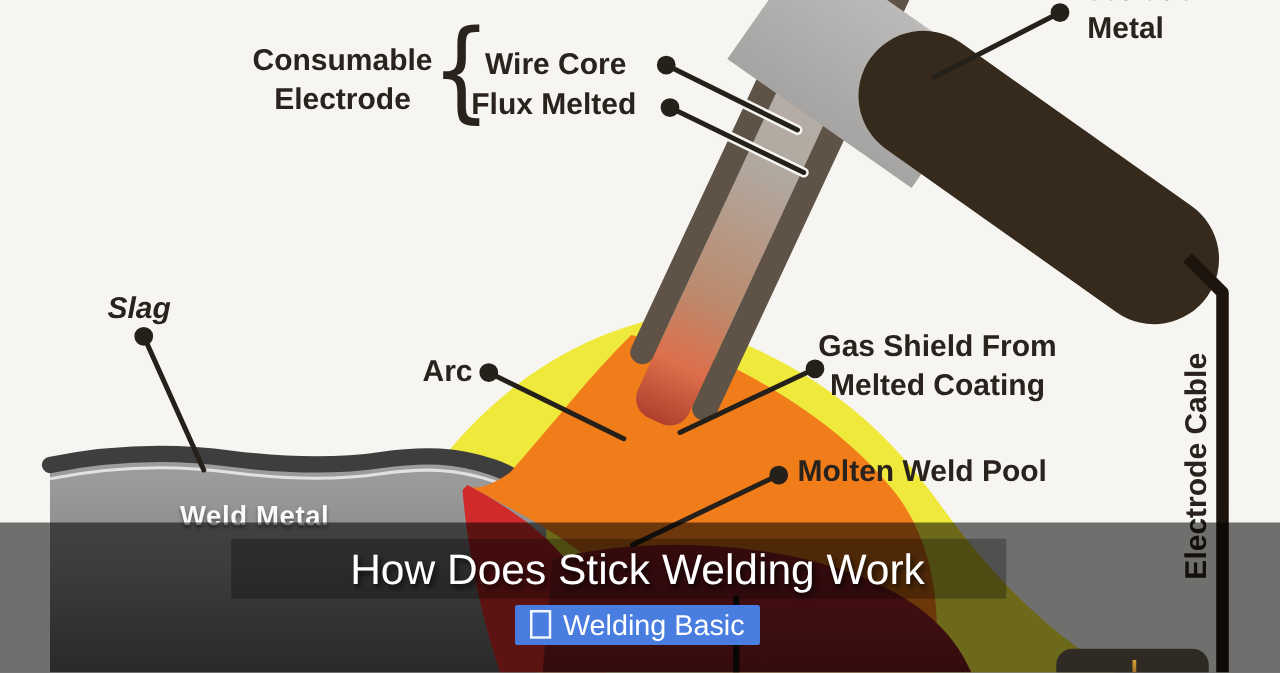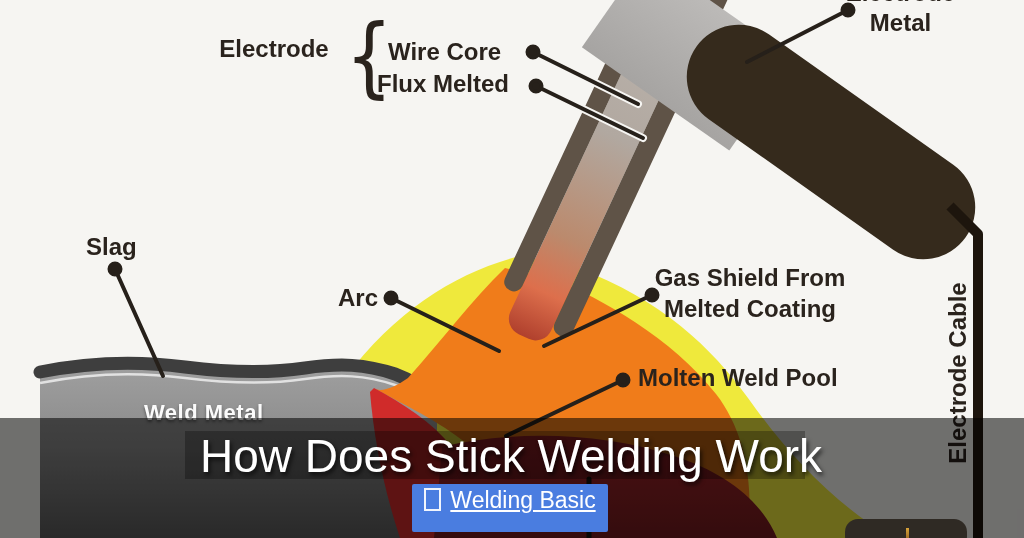--- a/index.html
+++ b/index.html
@@ -30,27 +30,27 @@
   .overlay{
     position:absolute;z-index:3;left:0;top:418px;width:1024px;height:120px;
     background:rgba(0,0,0,.55);
   }
   .title-backdrop{
     position:absolute;z-index:4;left:185px;top:431px;width:620px;height:48px;
     background:rgba(0,0,0,.28);
   }
   .title{
     position:absolute;z-index:5;left:200px;top:433px;width:620px;height:46px;
-    color:#ffffff;font-size:46px;line-height:46px;font-weight:400;text-align:center;
+    color:#ffffff;font-size:34px;line-height:46px;font-weight:400;text-align:center;
     white-space:nowrap;text-shadow:2px 3px 4px rgba(0,0,0,.65);
   }
   .badge{
-    position:absolute;z-index:5;left:412px;top:484px;width:196px;height:48px;
+    position:absolute;z-index:5;left:412px;top:484px;width:196px;height:32px;
     background:#4a7de0;color:#ffffff;font-size:23px;line-height:32px;
-    text-align:center;border-radius:2px;white-space:nowrap;text-decoration:underline;
+    text-align:center;border-radius:2px;white-space:nowrap;
   }
   .badge .tofu{
     display:inline-block;width:13px;height:19px;border:2px solid rgba(255,255,255,.92);
     vertical-align:-3px;margin-right:9px;
   }
   .machine-box{
     position:absolute;z-index:5;left:845px;top:519px;width:122px;height:30px;
     background:#2f2a24;border-radius:13px;
   }
   .machine-box .spark{
@@ -131,32 +131,33 @@
       <path d="M 391,298 L 499,351"></path>
       <circle cx="391" cy="298" r="5.5"></circle>
       <path d="M 652,295 L 544,346"></path>
       <circle cx="652" cy="295" r="5.5"></circle>
       <path d="M 623,380 L 506,436"></path>
       <circle cx="623" cy="380" r="5.5"></circle>
     </g>
   </svg>
 
   <div class="lbl" style="left:200px;top:33px;width:148px;">
+    <div>Consumable</div>
     <div>Electrode</div>
   </div>
   <div class="brace" style="left:341px;top:8px;">{</div>
   <div class="lbl" style="left:388px;top:36px;">Wire Core</div>
   <div class="lbl" style="left:377px;top:68px;">Flux Melted</div>
 
   <div class="lbl" style="left:843px;top:-22px;width:115px;line-height:30px;">
     <div>Electrode</div>
     <div>Metal</div>
   </div>
 
-  <div class="lbl" style="left:86px;top:231px;">Slag</div>
+  <div class="lbl" style="left:86px;top:231px;font-style:italic;">Slag</div>
   <div class="lbl" style="left:338px;top:282px;">Arc</div>
 
   <div class="lbl" style="left:638px;top:362px;">Molten Weld Pool</div>
 
   <div class="lbl" style="left:650px;top:262px;width:200px;">
     <div>Gas Shield From</div>
     <div>Melted Coating</div>
   </div>
 
   <div class="weldmetal" style="left:144px;top:400px;">Weld Metal</div>

